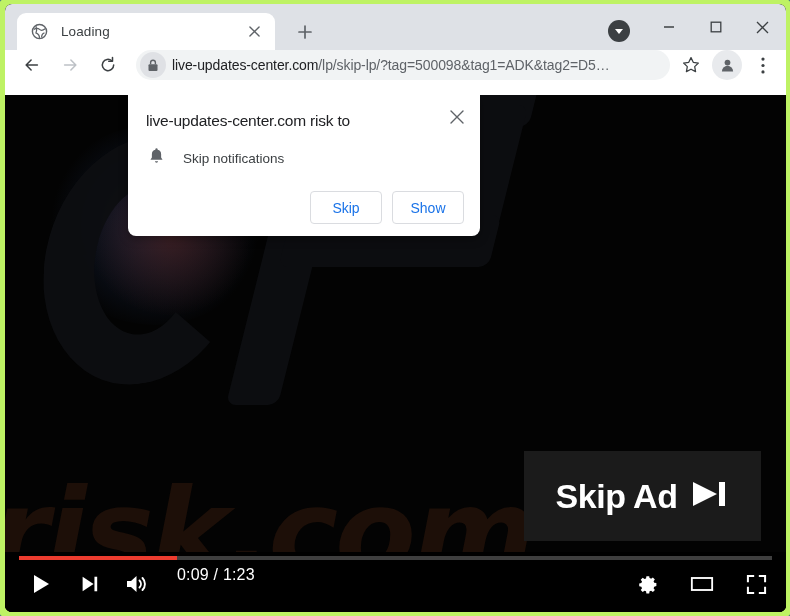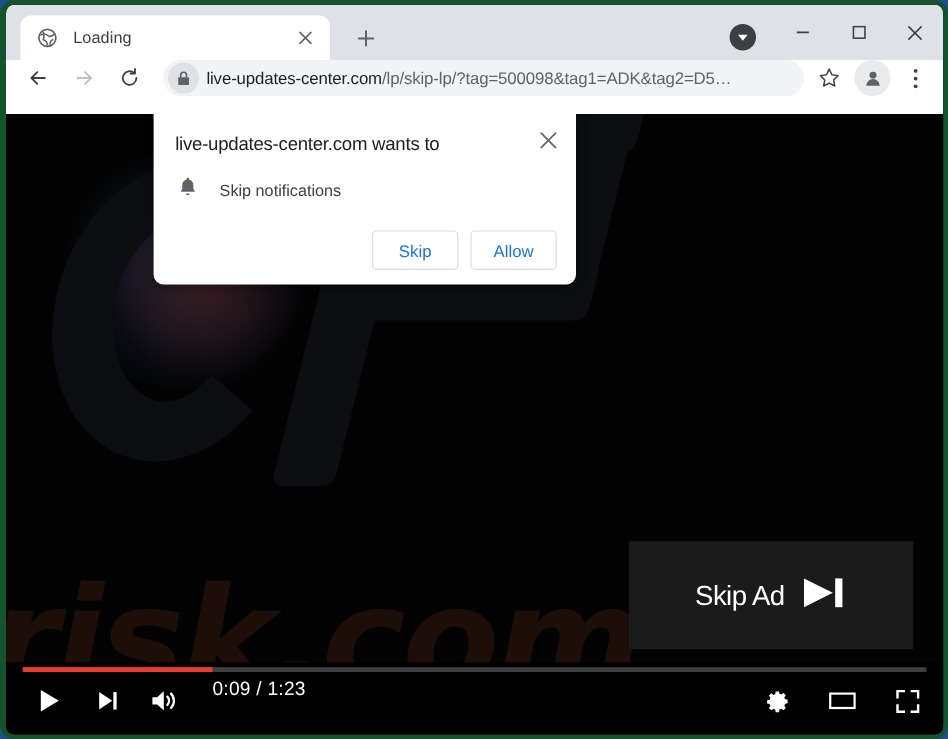--- a/index.html
+++ b/index.html
@@ -6,22 +6,22 @@
   html, body {
     width: 790px; height: 616px;
     background: #1f4e8c;
     font-family: "Liberation Sans", sans-serif;
     overflow: hidden;
   }
 
   
   #window-frame {
     position: absolute; inset: 0;
-    background: #14532d;
-    border-radius: 12px;
+    background: #bef264;
+    border-radius: 2px;
     padding: 4px 4px 4px 5px;
     overflow: hidden;
   }
   #chrome-window {
     position: relative;
     width: 100%; height: 100%;
     border-radius: 7px;
     overflow: hidden;
     background: #000;
     display: flex; flex-direction: column;
@@ -209,22 +209,22 @@
     position: absolute;
     left: 519px; top: 356px;
     width: 237px; height: 90px;
     background: #1b1b1b;
     display: flex; align-items: center; justify-content: center;
     gap: 14px;
     color: #fff;
   }
   #skip-ad-label {
     font-family: "Liberation Sans", sans-serif;
-    font-size: 23px;
-    font-weight: 400;
+    font-size: 34px;
+    font-weight: 700;
     letter-spacing: -.5px;
   }
 
   
   #permission-dialog {
     position: absolute;
     left: 123px; top: 0px;
     width: 352px;
     background: #ffffff;
     border-bottom-left-radius: 8px;
@@ -444,33 +444,33 @@
           </svg>
         </span>
       </div>
 
       <div id="permission-dialog">
         <div id="dialog-close">
           <svg width="14" height="14" viewBox="0 0 14 14">
             <path d="M1 1 L13 13 M13 1 L1 13" stroke="#5f6368" stroke-width="1.4" stroke-linecap="round"></path>
           </svg>
         </div>
-        <div id="dialog-title">live-updates-center.com wants to</div>
+        <div id="dialog-title">live-updates-center.com risk to</div>
         <div id="dialog-permission-row">
           <span>
             <svg width="17" height="18" viewBox="0 0 18 19">
               <path d="M9 1.2 a1.2 1.2 0 0 1 1.2 1.2 v.6 a4.9 4.9 0 0 1 3.7 4.75 v3.4 l1.5 2.35 h-12.8 l1.5 -2.35 v-3.4 a4.9 4.9 0 0 1 3.7 -4.75 v-.6 A1.2 1.2 0 0 1 9 1.2 Z" fill="#5f6368"></path>
               <path d="M7.2 15.1 a1.85 1.85 0 0 0 3.6 0 Z" fill="#5f6368"></path>
             </svg>
           </span>
           <span id="dialog-permission-label">Skip notifications</span>
         </div>
         <div id="dialog-buttons">
           <button class="dlg-btn" style="color: rgb(26, 115, 232);">Skip</button>
-          <button class="dlg-btn" style="color: rgb(26, 115, 232);">Allow</button>
+          <button class="dlg-btn" style="color: rgb(26, 115, 232);">Show</button>
         </div>
       </div>
 
       <div id="player-controls">
         <div id="progress-track">
           <div id="progress-fill" style="width: 21%; background: rgb(237, 60, 47);"></div>
         </div>
         <div id="controls-row">
           <div class="ctl">
             <svg width="22" height="22" viewBox="0 0 22 22">

